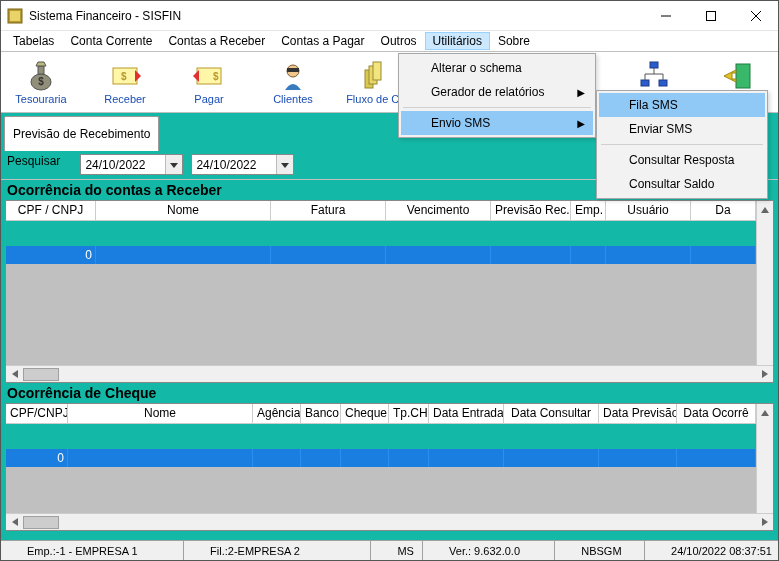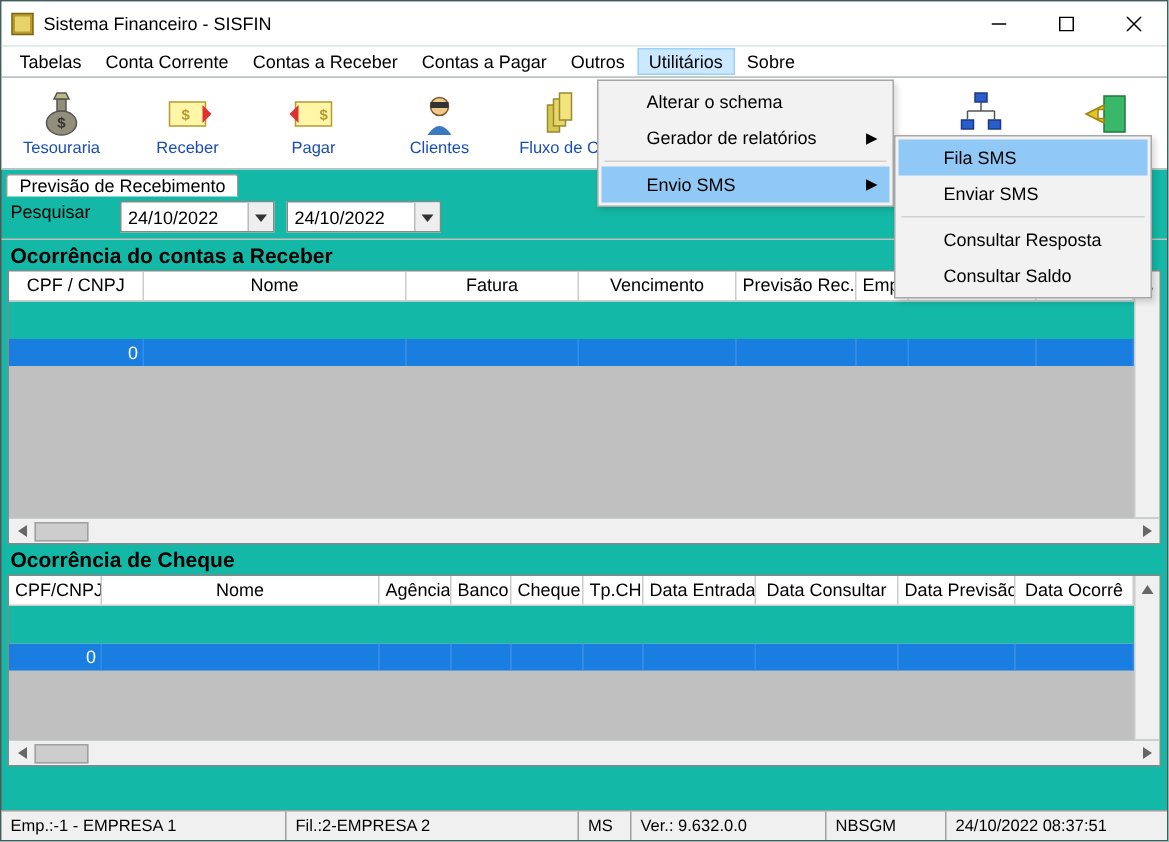--- a/index.html
+++ b/index.html
@@ -77,21 +77,21 @@
   .tbitem .icon { width: 32px; height: 32px; }
   .tbitem .lbl { font-size: 11px; color: #1a4db3; margin-top: 1px; white-space: nowrap; }
   
   .tabstrip {
     padding: 3px 3px 0 3px;
     display: flex;
   }
   .tab {
     border: 1px solid #9a9a9a;
     border-bottom: none;
-    padding: 0 8px;
+    padding: 10px 8px;
     background: #fff;
     font-size: 12px;
     border-radius: 2px 2px 0 0;
   }
   
   .searchrow {
     padding: 3px 6px 4px 6px;
     display: flex; align-items: flex-end;
     gap: 8px;
     border-bottom: 1px solid #c0c0c0;
@@ -186,20 +186,21 @@
     border-top: 1px solid #a0a0a0;
     display: flex;
     background: #f0f0f0;
     font-size: 11px;
   }
   .statcell {
     border-right: 1px solid #a0a0a0;
     padding: 2px 6px;
     display:flex; align-items:center;
     white-space: nowrap;
+    margin-left: 20px;
   }
   
   .dropdown {
     position: absolute;
     background: #f2f2f2;
     border: 1px solid #a7a7a7;
     box-shadow: 2px 2px 4px rgba(0,0,0,0.15);
     z-index: 100;
     padding: 2px;
   }

